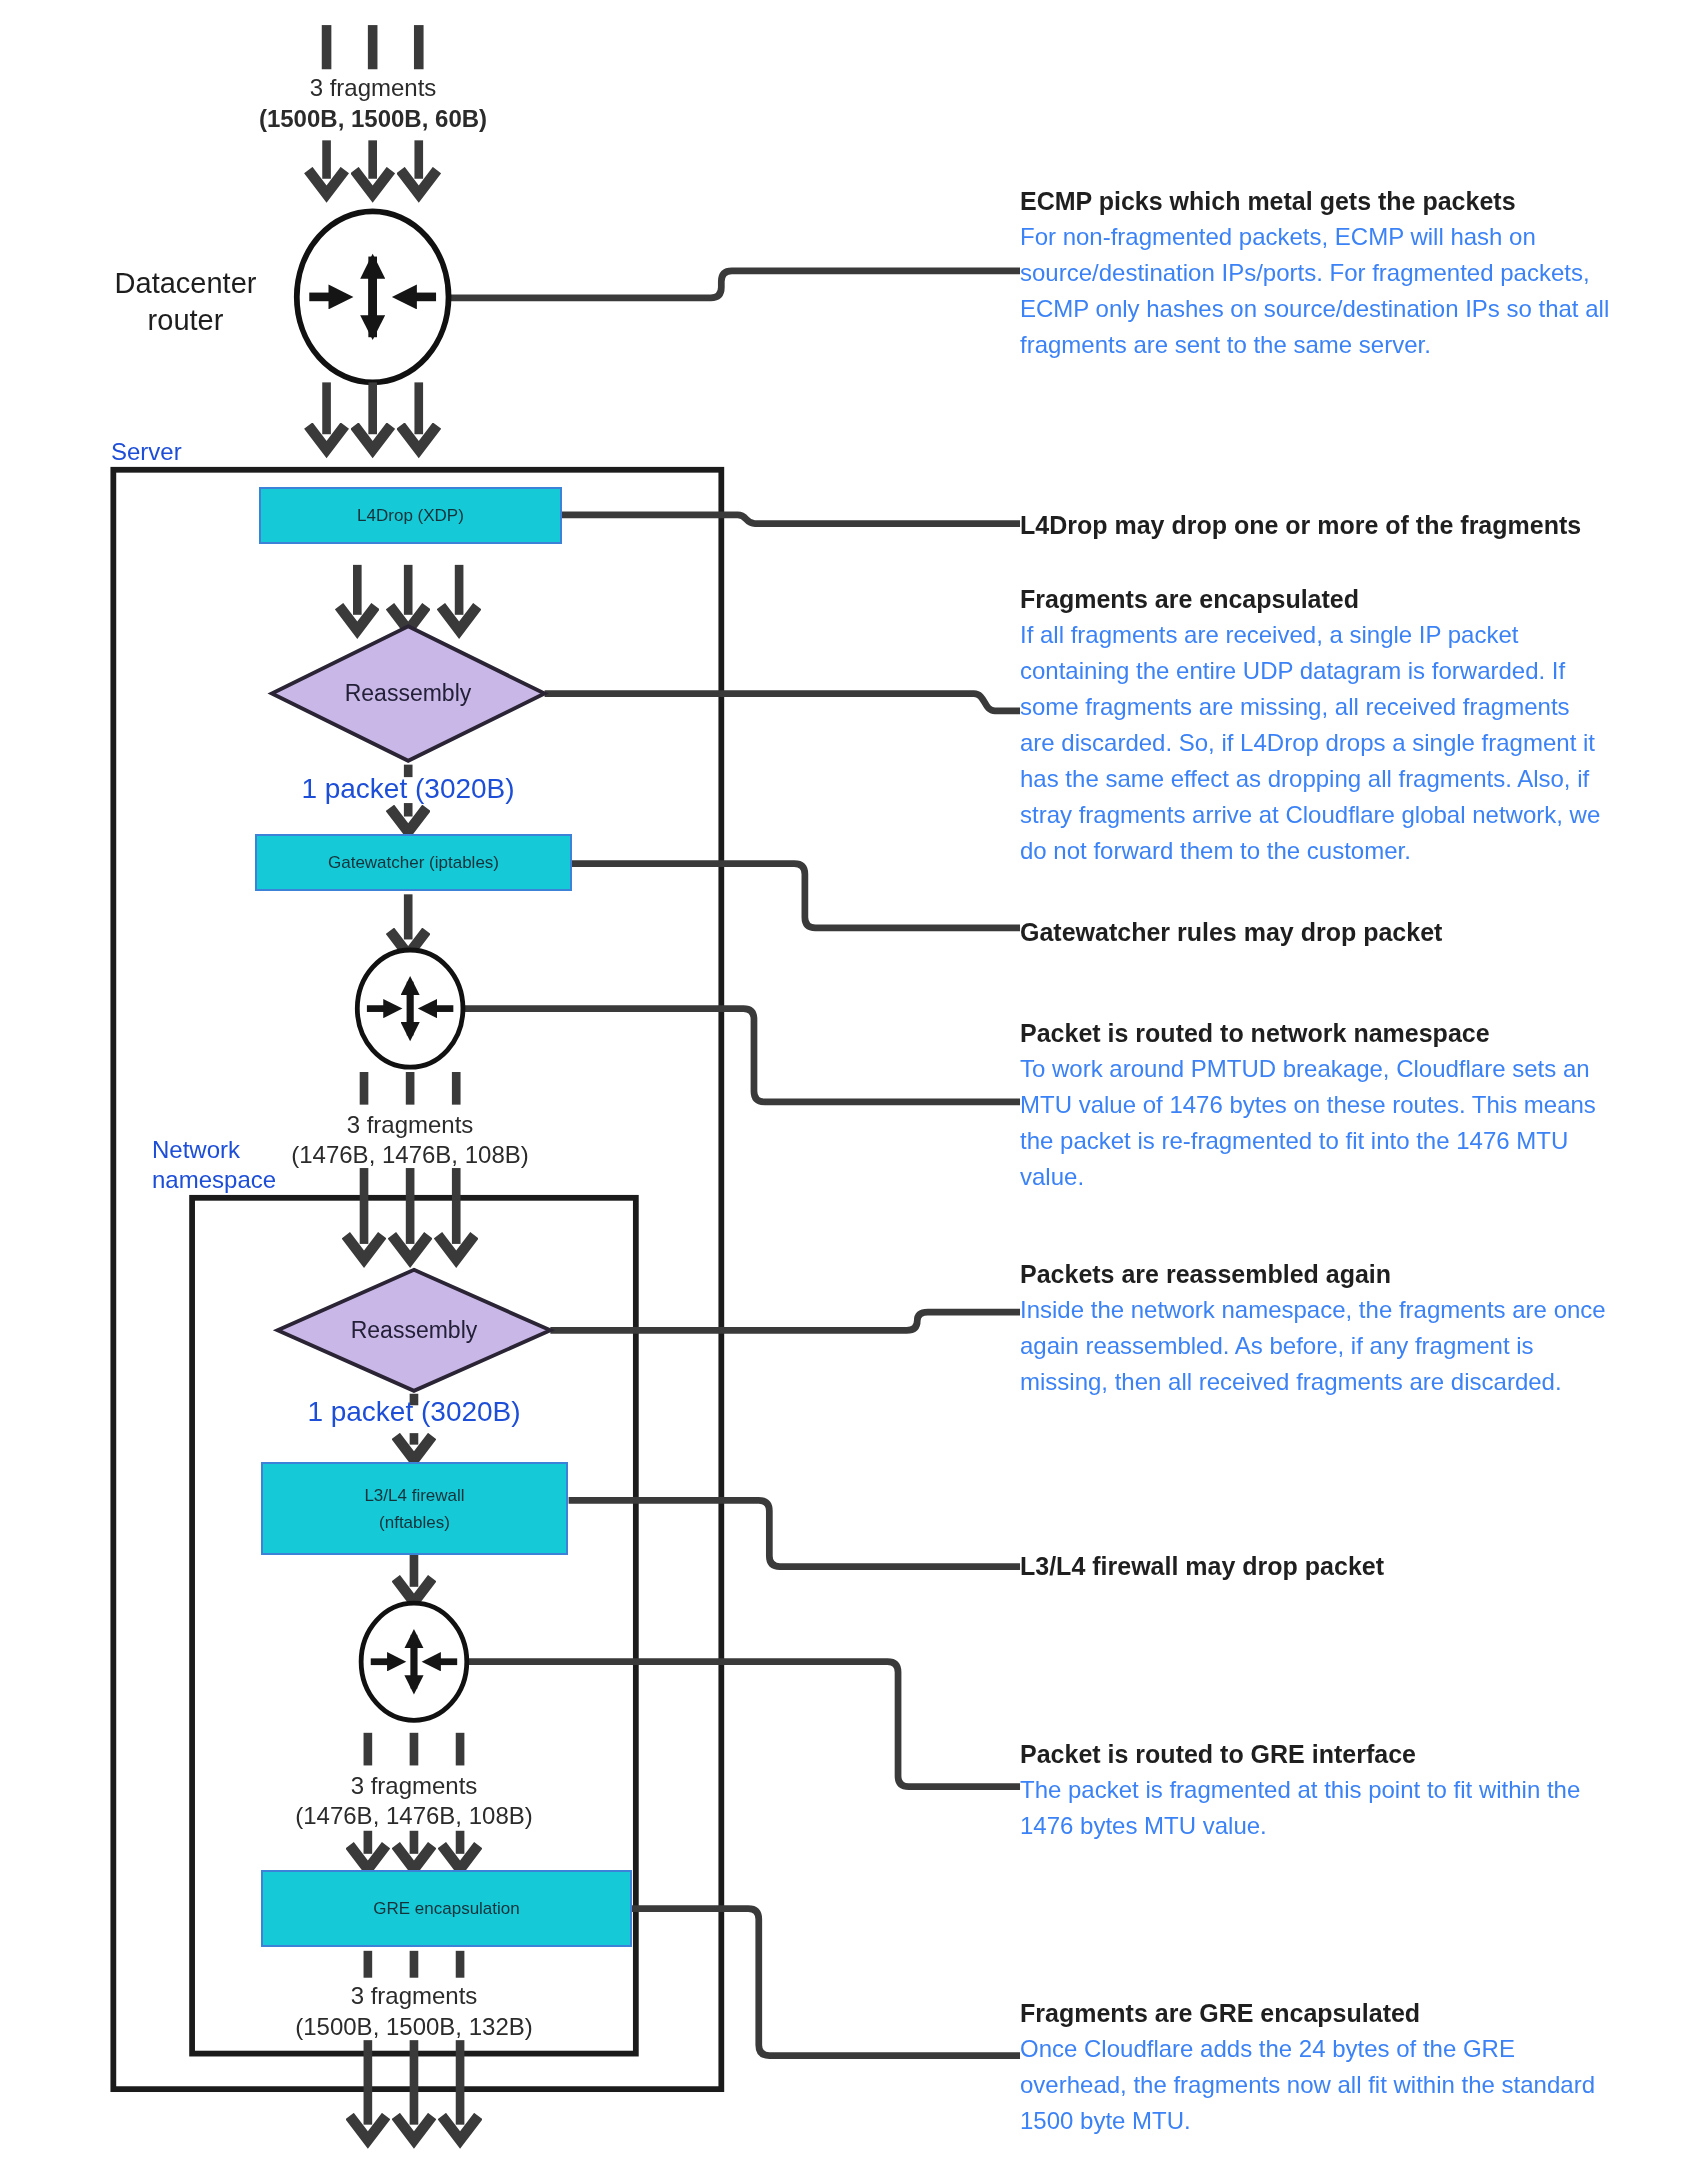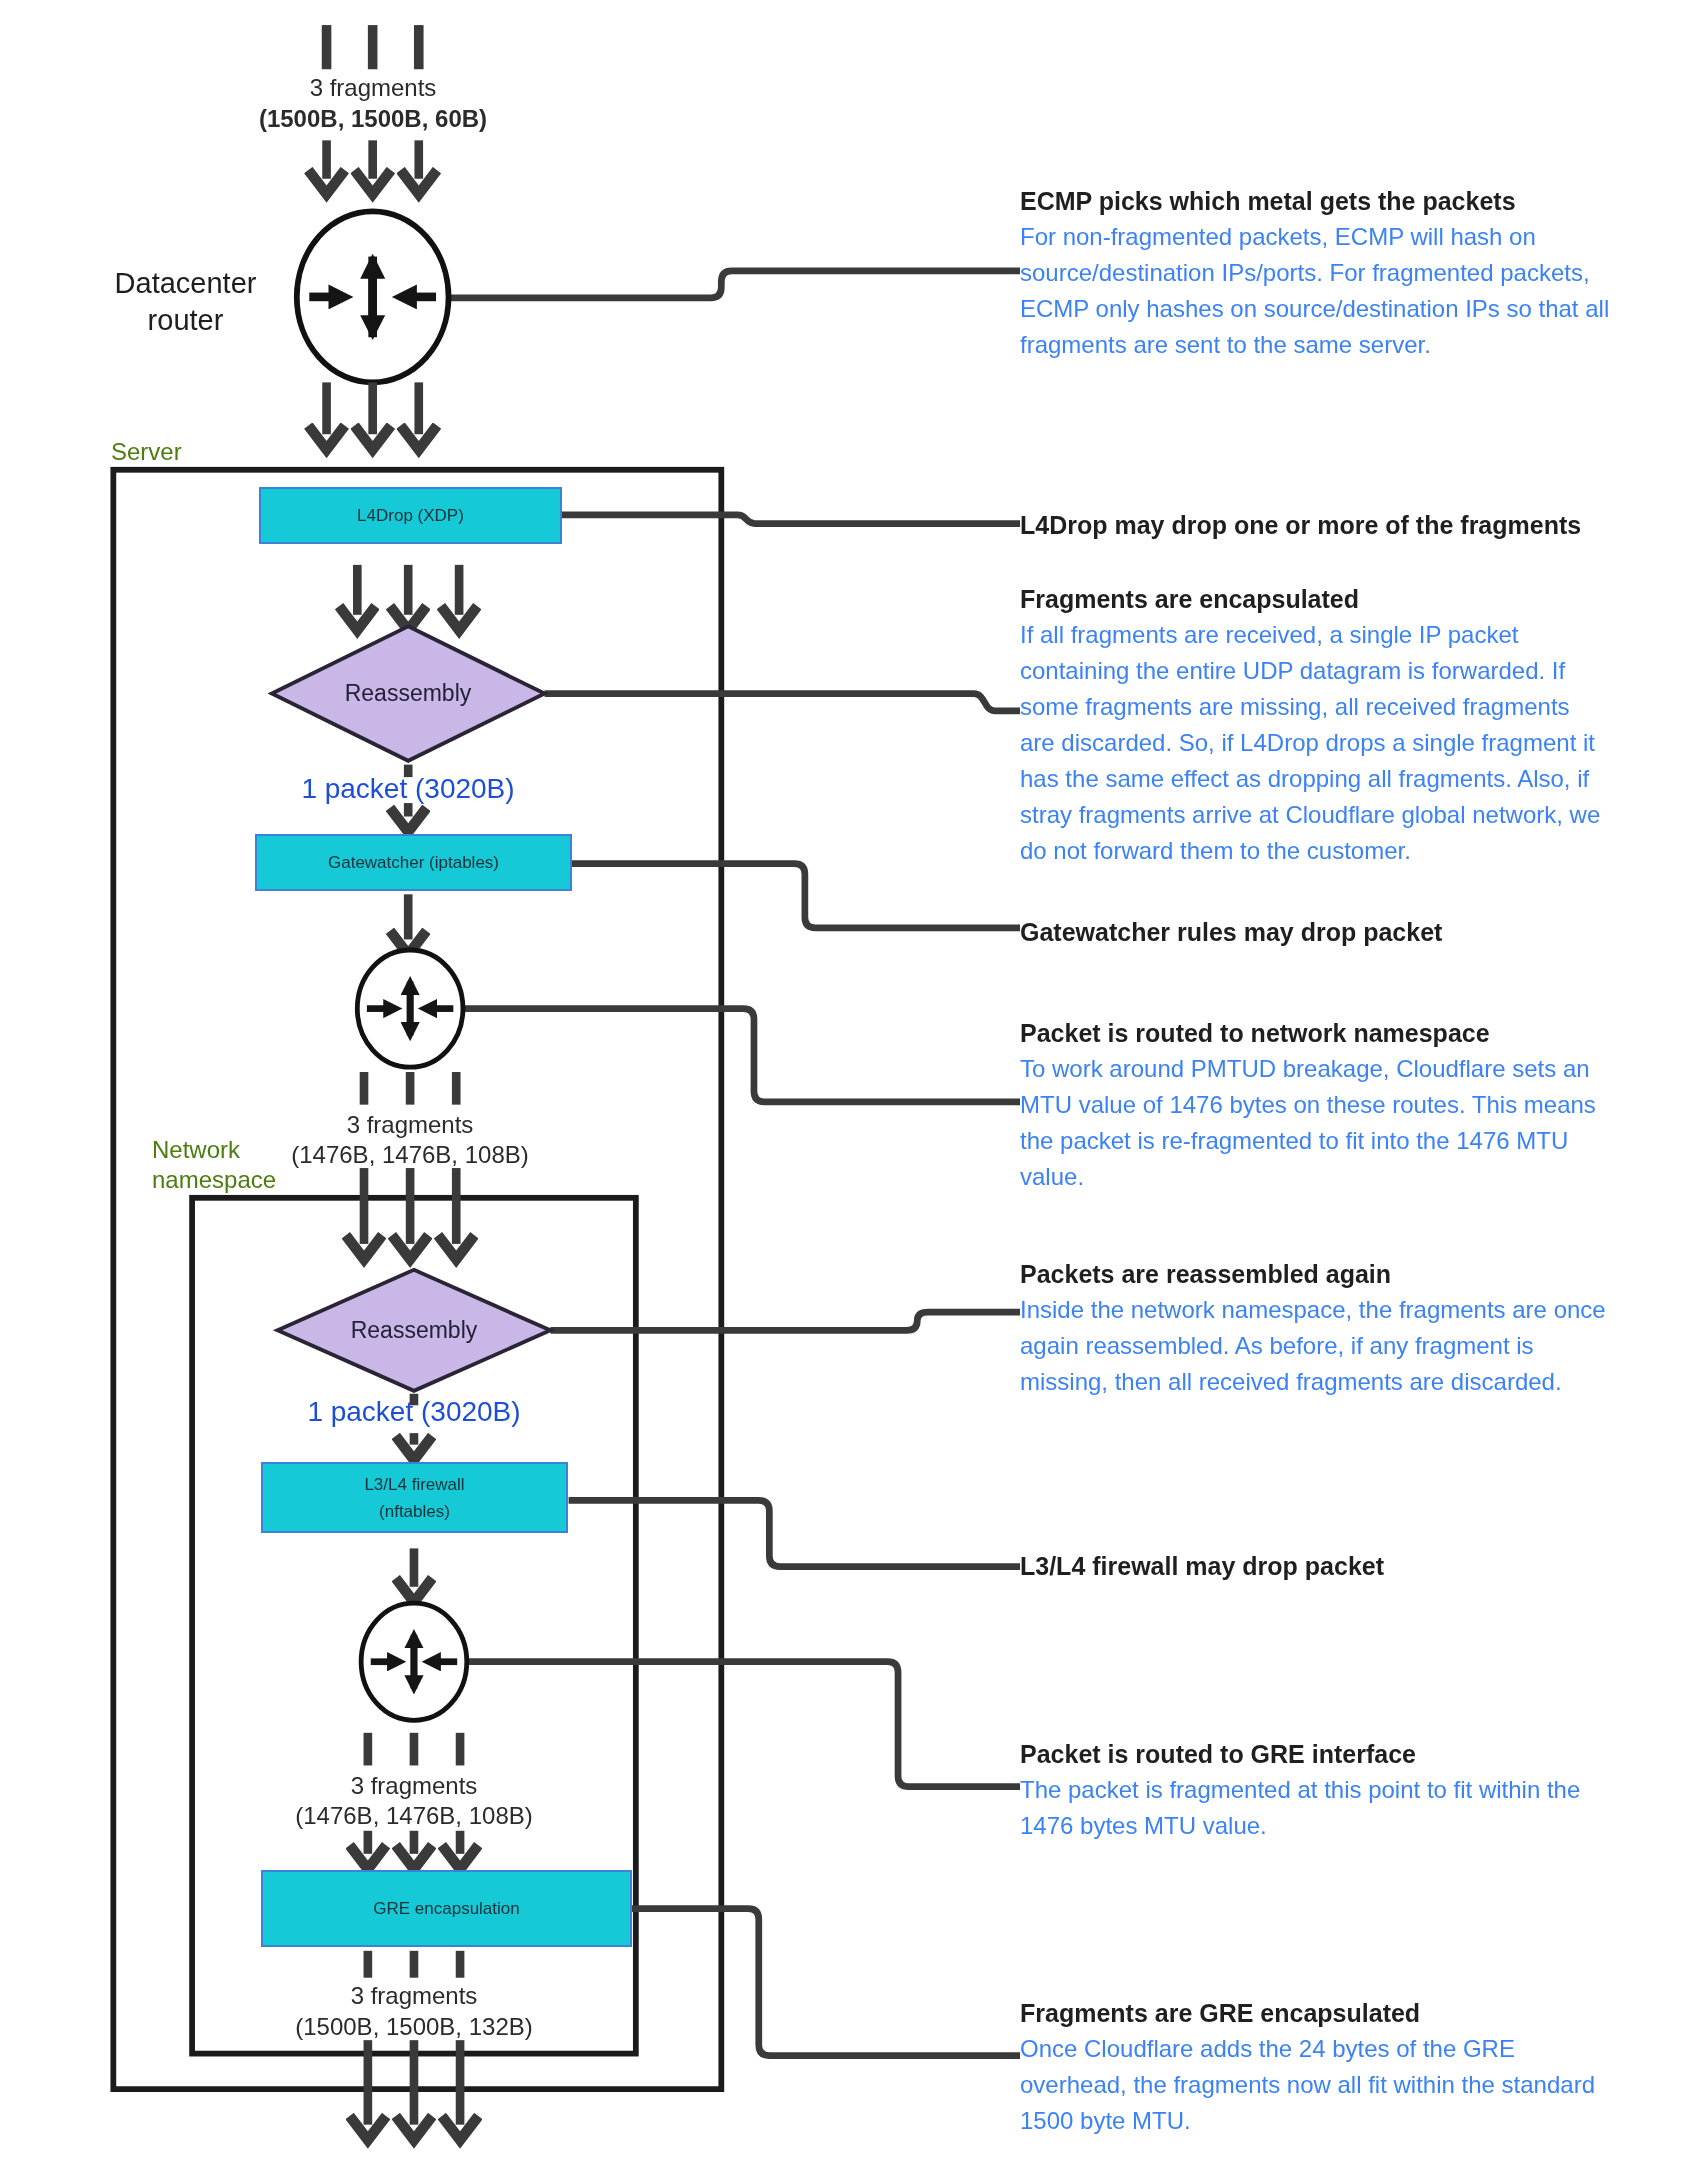--- a/index.html
+++ b/index.html
@@ -7,21 +7,21 @@
         font-family:"Liberation Sans", sans-serif;color:#242424;}
   #shapes{position:absolute;left:0;top:0;width:1701px;height:2168px;}
   .lbl{position:absolute;white-space:pre-line;}
   .center{text-align:center;}
   .frag{font-size:24px;line-height:29px;color:#2b2b2b;}
   .pkt{font-size:28px;line-height:33px;color:#1d4ed8;}
   .boxlbl{font-size:17px;line-height:27px;color:#15323a;}
   .cyanbox{position:absolute;background:#16C9D6;border:2.9px solid #3B82D8;box-sizing:border-box;
            display:flex;align-items:center;justify-content:center;text-align:center;}
   .diamondlbl{font-size:23px;color:#232038;}
-  .zone-lbl{font-size:24px;line-height:30px;color:#4d7c0f;}
+  .zone-lbl{font-size:24px;line-height:30px;color:#1d4ed8;}
   .ann{position:absolute;left:1020px;width:663px;}
   .ann .h{font-weight:bold;font-size:25px;line-height:36px;color:#1f1f1f;white-space:pre-line;}
   .ann .b{font-size:24px;line-height:36px;color:#3b82f6;white-space:pre-line;}
 </style>
 </head>
 <body>
 
 <div id="page">
 
   <svg id="shapes" viewBox="0 0 1771 2257" xmlns="http://www.w3.org/2000/svg">
@@ -170,21 +170,21 @@
   </div>
 
   <div class="lbl frag center" style="left:314px;top:1110px;width:192px;">3 fragments</div>
   <div class="lbl frag center" style="left:266px;top:1140px;width:288px;">(1476B, 1476B, 108B)</div>
   <div class="lbl zone-lbl" style="left:152px;top:1135px;">Network
 namespace</div>
 
   <div class="lbl diamondlbl center" style="left:318px;top:1317px;width:192px;">Reassembly</div>
   <div class="lbl pkt center" style="left:270px;top:1395px;width:288px;">1 packet (3020B)</div>
 
-  <div class="cyanbox" style="left:261px;top:1462px;width:307px;height:71px;">
+  <div class="cyanbox" style="left:261px;top:1462px;width:307px;height:93px;">
     <span class="boxlbl" style="white-space:pre-line;">L3/L4 firewall
 (nftables)</span>
   </div>
 
   <div class="lbl frag center" style="left:318px;top:1771px;width:192px;">3 fragments</div>
   <div class="lbl frag center" style="left:270px;top:1801px;width:288px;">(1476B, 1476B, 108B)</div>
 
   <div class="cyanbox" style="left:261px;top:1870px;width:371px;height:77px;">
     <span class="boxlbl">GRE encapsulation</span>
   </div>

